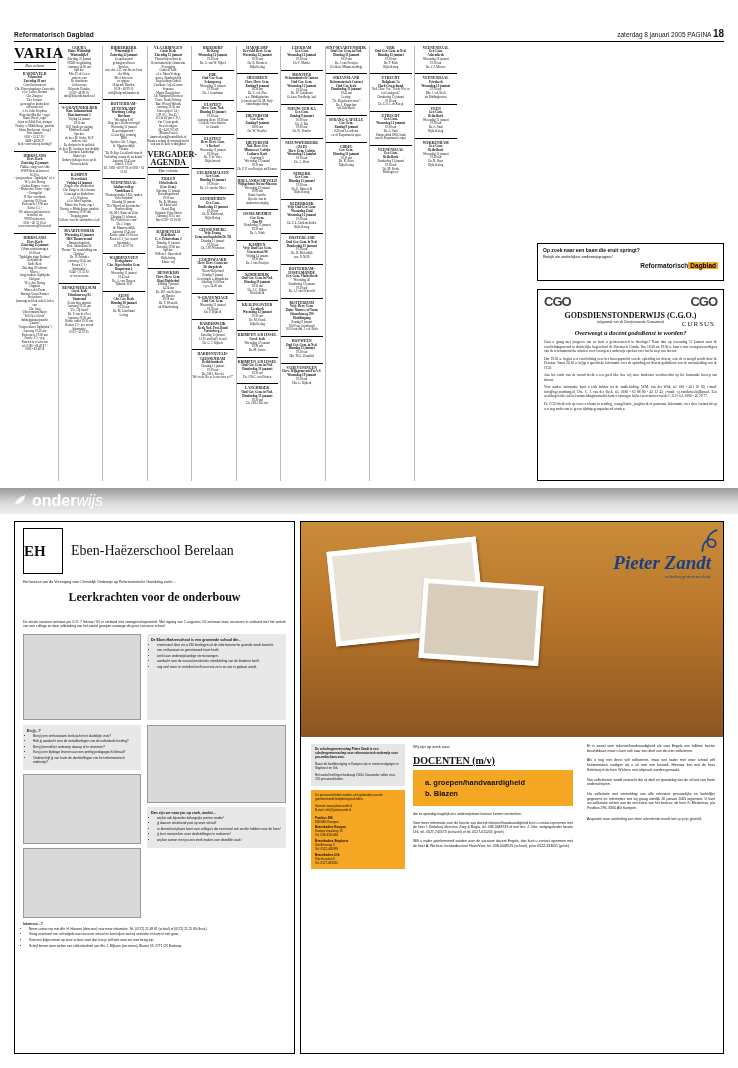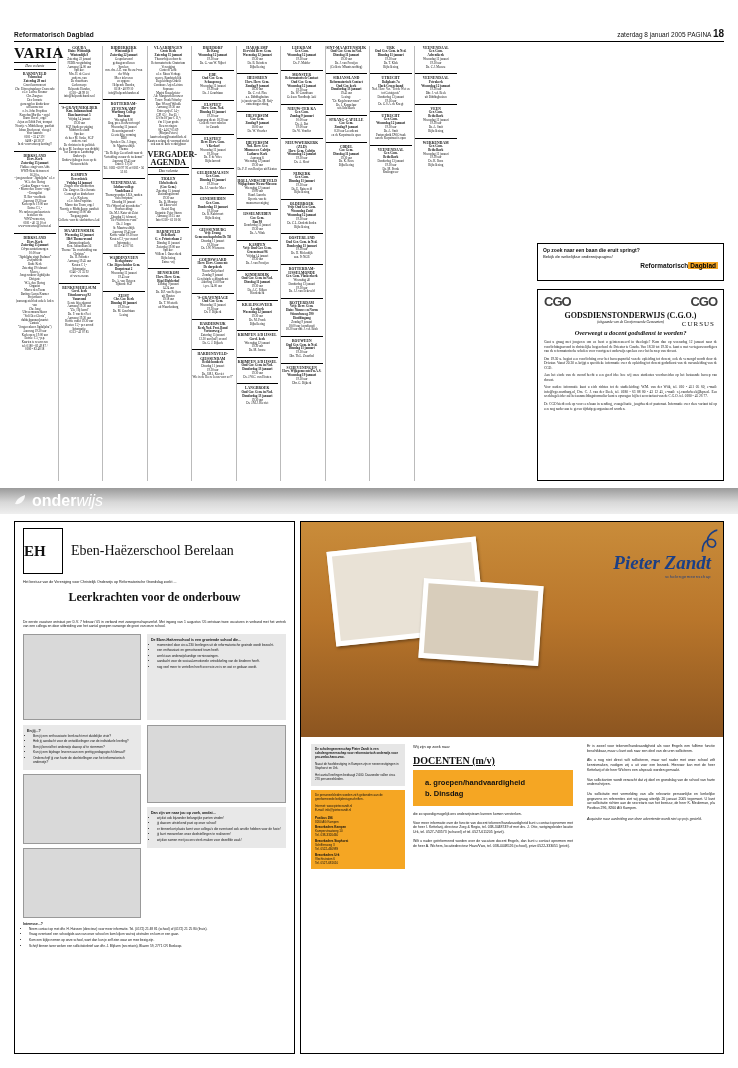--- a/index.html
+++ b/index.html
@@ -728,21 +728,21 @@
 Tel. 0527-681610</div>
         </div>
       </div>
     </div>
 
     <div style="position:absolute;left:112px;top:222px;width:160px;">
       <div style="font-size:4px;">Wij zijn op zoek naar</div>
       <div class="doc-h">DOCENTEN (m/v)</div>
       <div style="background:#f5a623;padding:6px 4px;margin-top:3px;">
         <div class="doc-item">a. groepen/handvaardigheid</div>
-        <div class="doc-item">b. Dinsdag</div>
+        <div class="doc-item">b. Blazen</div>
       </div>
       <div class="zandt-col" style="margin-top:6px;">die zo spoedig mogelijk ons onderwijsteam kunnen komen versterken.</div>
       <div class="zandt-col" style="margin-top:4px;">Voor meer informatie over de functie van docent tekenen/handvaardigheid kunt u contact opnemen met de heer I. Kettelarij, directeur Zorg &amp; Regio, tel. 038-3448749 of met drs. J. Otte, wetgingsleider locatie Urk, tel. 0527-743573 (schavel) of tel. 0527-611205 (privé).</div>
       <div class="zandt-col" style="margin-top:4px;">Wilt u nader geïnformeerd worden over de vacature docent Engels, dan kunt u contact opnemen met de heer A. Wichers, locatiedirecteur Havo/Vwo, tel. 038-4448526 (school), prive 0522-333051 (privé).</div>
     </div>
 
     <div style="position:absolute;left:286px;top:222px;width:128px;">
       <div class="zandt-col">Er is  zowel voor tekenen/handvaardigheid als voor Engels een fulltime functie beschikbaar, maar u kunt ook naar een deel van de uren solliciteren.</div>
       <div class="zandt-col" style="margin-top:5px;">Als u nog niet direct wilt solliciteren, maar wel nader met onze school wilt kennismaken, nodigen wij u uit voor een bezoek. Hiervoor kan met de heer Kettelarij of de heer Wichers een afspraak worden gemaakt.</div>
       <div class="zandt-col" style="margin-top:5px;">Van sollicitanten wordt verwacht dat zij doel en grondslag van de school van harte onderschrijven.</div>

